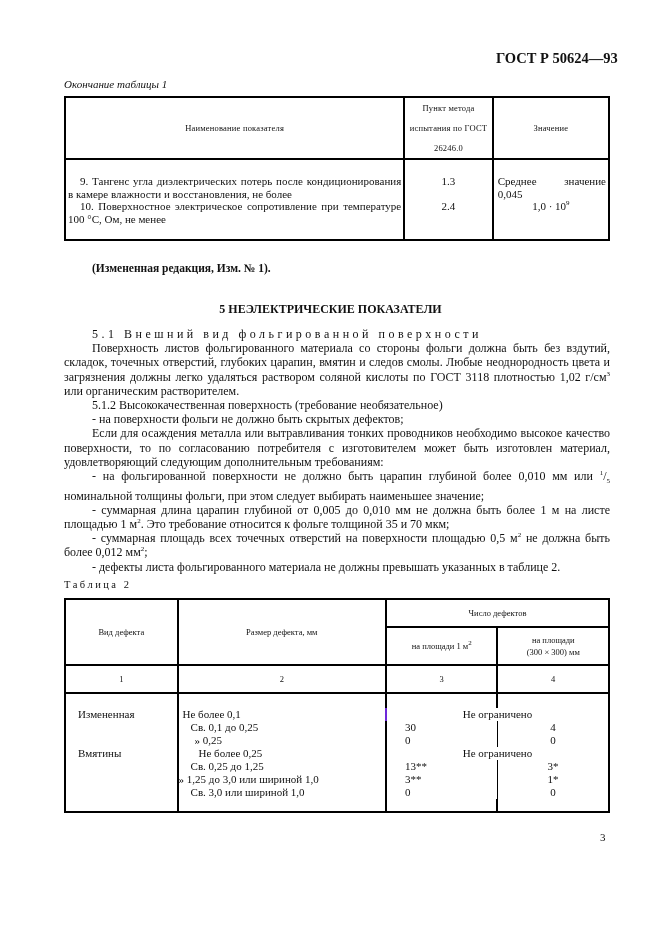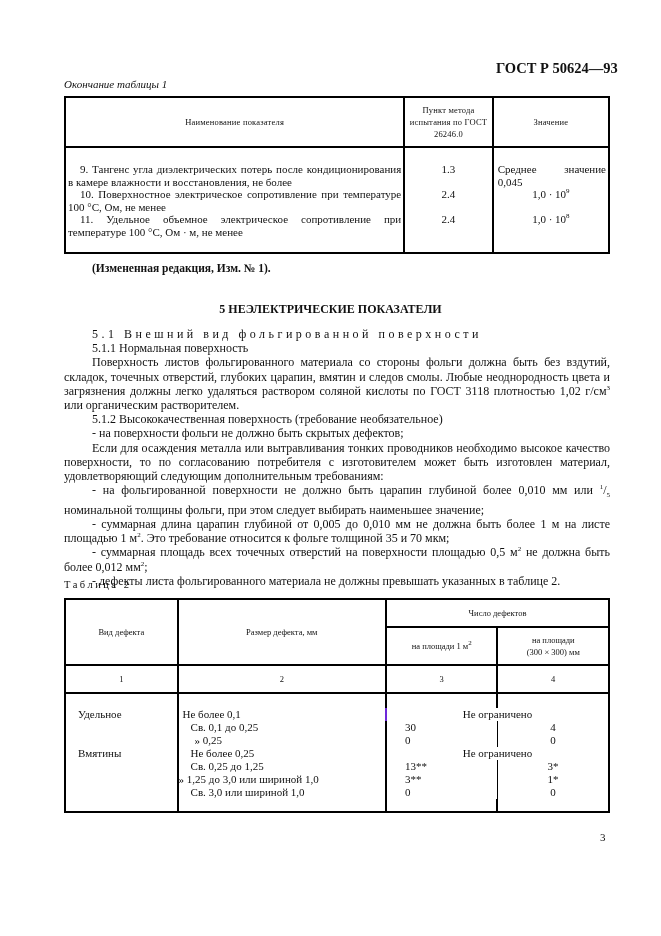--- a/index.html
+++ b/index.html
@@ -1,24 +1,24 @@
 <!DOCTYPE html>
 <html><head>
 <meta charset="utf-8">
 <style>
   html, body { margin:0; padding:0; background:#fff; }
   body { width:661px; height:936px; position:relative; overflow:hidden;
          font-family:"Liberation Serif", "DejaVu Serif", serif; color:#111; }
   .abs { position:absolute; }
-  .gost { left:496px; top:50px; font-size:14.5px; font-weight:bold;margin-top:10px; }
+  .gost { left:496px; top:50px; font-size:14.5px; font-weight:bold; }
   .cont-caption { left:64px; top:78px; font-size:11px; font-style:italic; }
   table { border-collapse:collapse; }
   .t1 { left:64px; top:96px; width:546px; }
   .t1 td, .t1 th { font-weight:normal; }
-  .t1 .hdr td { border:2px solid #000; height:46px; font-size:8.5px; text-align:center; vertical-align:middle; line-height:12px; letter-spacing:0.2px;}
+  .t1 .hdr td { border:2px solid #000; height:46px; font-size:8.5px; text-align:center; vertical-align:middle; line-height:20px; letter-spacing:0.2px;}
   .t1 .body td { border-left:2px solid #000; border-right:2px solid #000; font-size:11px; line-height:12.5px; vertical-align:top; padding:0; }
   .t1 .body { }
   .t1 .last td { border-bottom:2px solid #000; height:14px; }
   .c1 { width:345px; }
   .c2 { width:80px; }
   .c3 { width:115px; }
   .r9 td, .r10 td, .r11 td { }
   .name { text-align:justify; padding:0 2px 0 2px !important; }
   .center { text-align:center; }
   .bold-note { left:92px; top:262px; font-size:11.5px; font-weight:bold; }
@@ -57,39 +57,33 @@
   <tr class="body r9">
     <td class="name" style="text-indent:12px;">9. Тангенс угла диэлектрических потерь после кондиционирования в камере влажности и восстановления, не более</td>
     <td class="center">1.3</td>
     <td style="padding:0 2px 0 4px;text-align:justify;">Среднее значение 0,045</td>
   </tr>
   <tr class="body r10">
     <td class="name" style="text-indent:12px;">10. Поверхностное электрическое сопротивление при температуре 100 °С, Ом, не менее</td>
     <td class="center">2.4</td>
     <td class="center"><span>1,0 · 10</span><sup>9</sup></td>
   </tr>
-  <tr class="body r11">
-    <td class="name" style="text-indent:12px;">11. Удельное объемное электрическое сопротивление при температуре 100 °С, Ом · м, не менее</td>
-    <td class="center">2.4</td>
-    <td class="center"><span>1,0 · 10</span><sup>8</sup></td>
-  </tr>
   <tr class="body last">
         <td></td>
         <td></td>
         <td></td>
       </tr>
 </tbody>
   </table>
 
 <div class="abs bold-note">(Измененная редакция, Изм. № 1).</div>
 <div class="abs section">5 НЕЭЛЕКТРИЧЕСКИЕ ПОКАЗАТЕЛИ</div>
 
 <div class="abs para" style="top:327px;">
   <div class="spaced" style="padding-left:28px;">5.1 Внешний вид фольгированной поверхности</div>
-  <div style="padding-left:28px;">5.1.1 Нормальная поверхность</div>
   <div class="indent just"><span>Поверхность листов фольгированного материала со стороны фольги должна быть без вздутий, складок, точечных отверстий, глубоких царапин, вмятин и следов смолы. Любые неоднородность цвета и загрязнения должны легко удаляться раствором соляной кислоты по ГОСТ 3118 плотностью 1,02 г/см</span><sup>3</sup><span> или органическим растворителем.</span></div>
   <div style="padding-left:28px;">5.1.2 Высококачественная поверхность (требование необязательное)</div>
   <div class="indent just">- на поверхности фольги не должно быть скрытых дефектов;</div>
   <div class="indent just">Если для осаждения металла или вытравливания тонких проводников необходимо высокое качество поверхности, то по согласованию потребителя с изготовителем может быть изготовлен материал, удовлетворяющий следующим дополнительным требованиям:</div>
   <div class="indent just"><span>- на фольгированной поверхности не должно быть царапин глубиной более 0,010 мм или </span><sup>1</sup>/<sub style="font-size:7px;">5</sub><span> номинальной толщины фольги, при этом следует выбирать наименьшее значение;</span></div>
   <div class="indent just"><span>- суммарная длина царапин глубиной от 0,005 до 0,010 мм не должна быть более 1 м на листе площадью 1 м</span><sup>2</sup><span>. Это требование относится к фольге толщиной 35 и 70 мкм;</span></div>
   <div class="indent just"><span>- суммарная площадь всех точечных отверстий на поверхности площадью 0,5 м</span><sup>2</sup><span> не должна быть более 0,012 мм</span><sup>2</sup><span>;</span></div>
   <div class="indent just">- дефекты листа фольгированного материала не должны превышать указанных в таблице 2.</div>
 </div>
 
@@ -117,39 +111,39 @@
   </tr>
   </tbody>
     <tbody id="t2body">
       <tr>
         <td style="border-left:2px solid #000;border-right:2px solid #000;height:14px;"></td>
         <td style="border-left:2px solid #000;border-right:2px solid #000;"></td>
         <td style="border-left:2px solid #000;border-right:2px solid #000;"></td>
         <td style="border-left:1px solid #000;border-right:2px solid #000;"></td>
       </tr>
       <tr class="data">
-        <td style="border-left:2px solid #000;border-right:2px solid #000;padding-left:12px;">Удельное</td>
+        <td style="border-left:2px solid #000;border-right:2px solid #000;padding-left:12px;">Измененная</td>
         <td style="border-left:2px solid #000;border-right:2px solid #6d28d9;padding-left:4px;">Не более 0,1</td>
         <td colspan="2" style="border-left:2px solid #000;border-right:2px solid #000;text-align:center;">Не ограничено</td>
       </tr>
       <tr class="data">
         <td style="border-left:2px solid #000;border-right:2px solid #000;padding-left:12px;"></td>
         <td style="border-left:2px solid #000;border-right:2px solid #000;padding-left:12px;">Св. 0,1 до 0,25</td>
         <td style="border-left:2px solid #000;padding-left:18px;">30</td>
         <td style="border-left:1px solid #000;border-right:2px solid #000;text-align:center;">4</td>
       </tr>
       <tr class="data">
         <td style="border-left:2px solid #000;border-right:2px solid #000;padding-left:12px;"></td>
         <td style="border-left:2px solid #000;border-right:2px solid #000;padding-left:16px;">» 0,25</td>
         <td style="border-left:2px solid #000;padding-left:18px;">0</td>
         <td style="border-left:1px solid #000;border-right:2px solid #000;text-align:center;">0</td>
       </tr>
       <tr class="data">
         <td style="border-left:2px solid #000;border-right:2px solid #000;padding-left:12px;">Вмятины</td>
-        <td style="border-left:2px solid #000;border-right:2px solid #000;padding-left:12px;">Не более 0,25</td>
+        <td style="border-left:2px solid #000;border-right:2px solid #000;padding-left:20px;">Не более 0,25</td>
         <td colspan="2" style="border-left:2px solid #000;border-right:2px solid #000;text-align:center;">Не ограничено</td>
       </tr>
       <tr class="data">
         <td style="border-left:2px solid #000;border-right:2px solid #000;padding-left:12px;"></td>
         <td style="border-left:2px solid #000;border-right:2px solid #000;padding-left:12px;">Св. 0,25 до 1,25</td>
         <td style="border-left:2px solid #000;padding-left:18px;">13**</td>
         <td style="border-left:1px solid #000;border-right:2px solid #000;text-align:center;">3*</td>
       </tr>
       <tr class="data">
         <td style="border-left:2px solid #000;border-right:2px solid #000;padding-left:12px;"></td>

